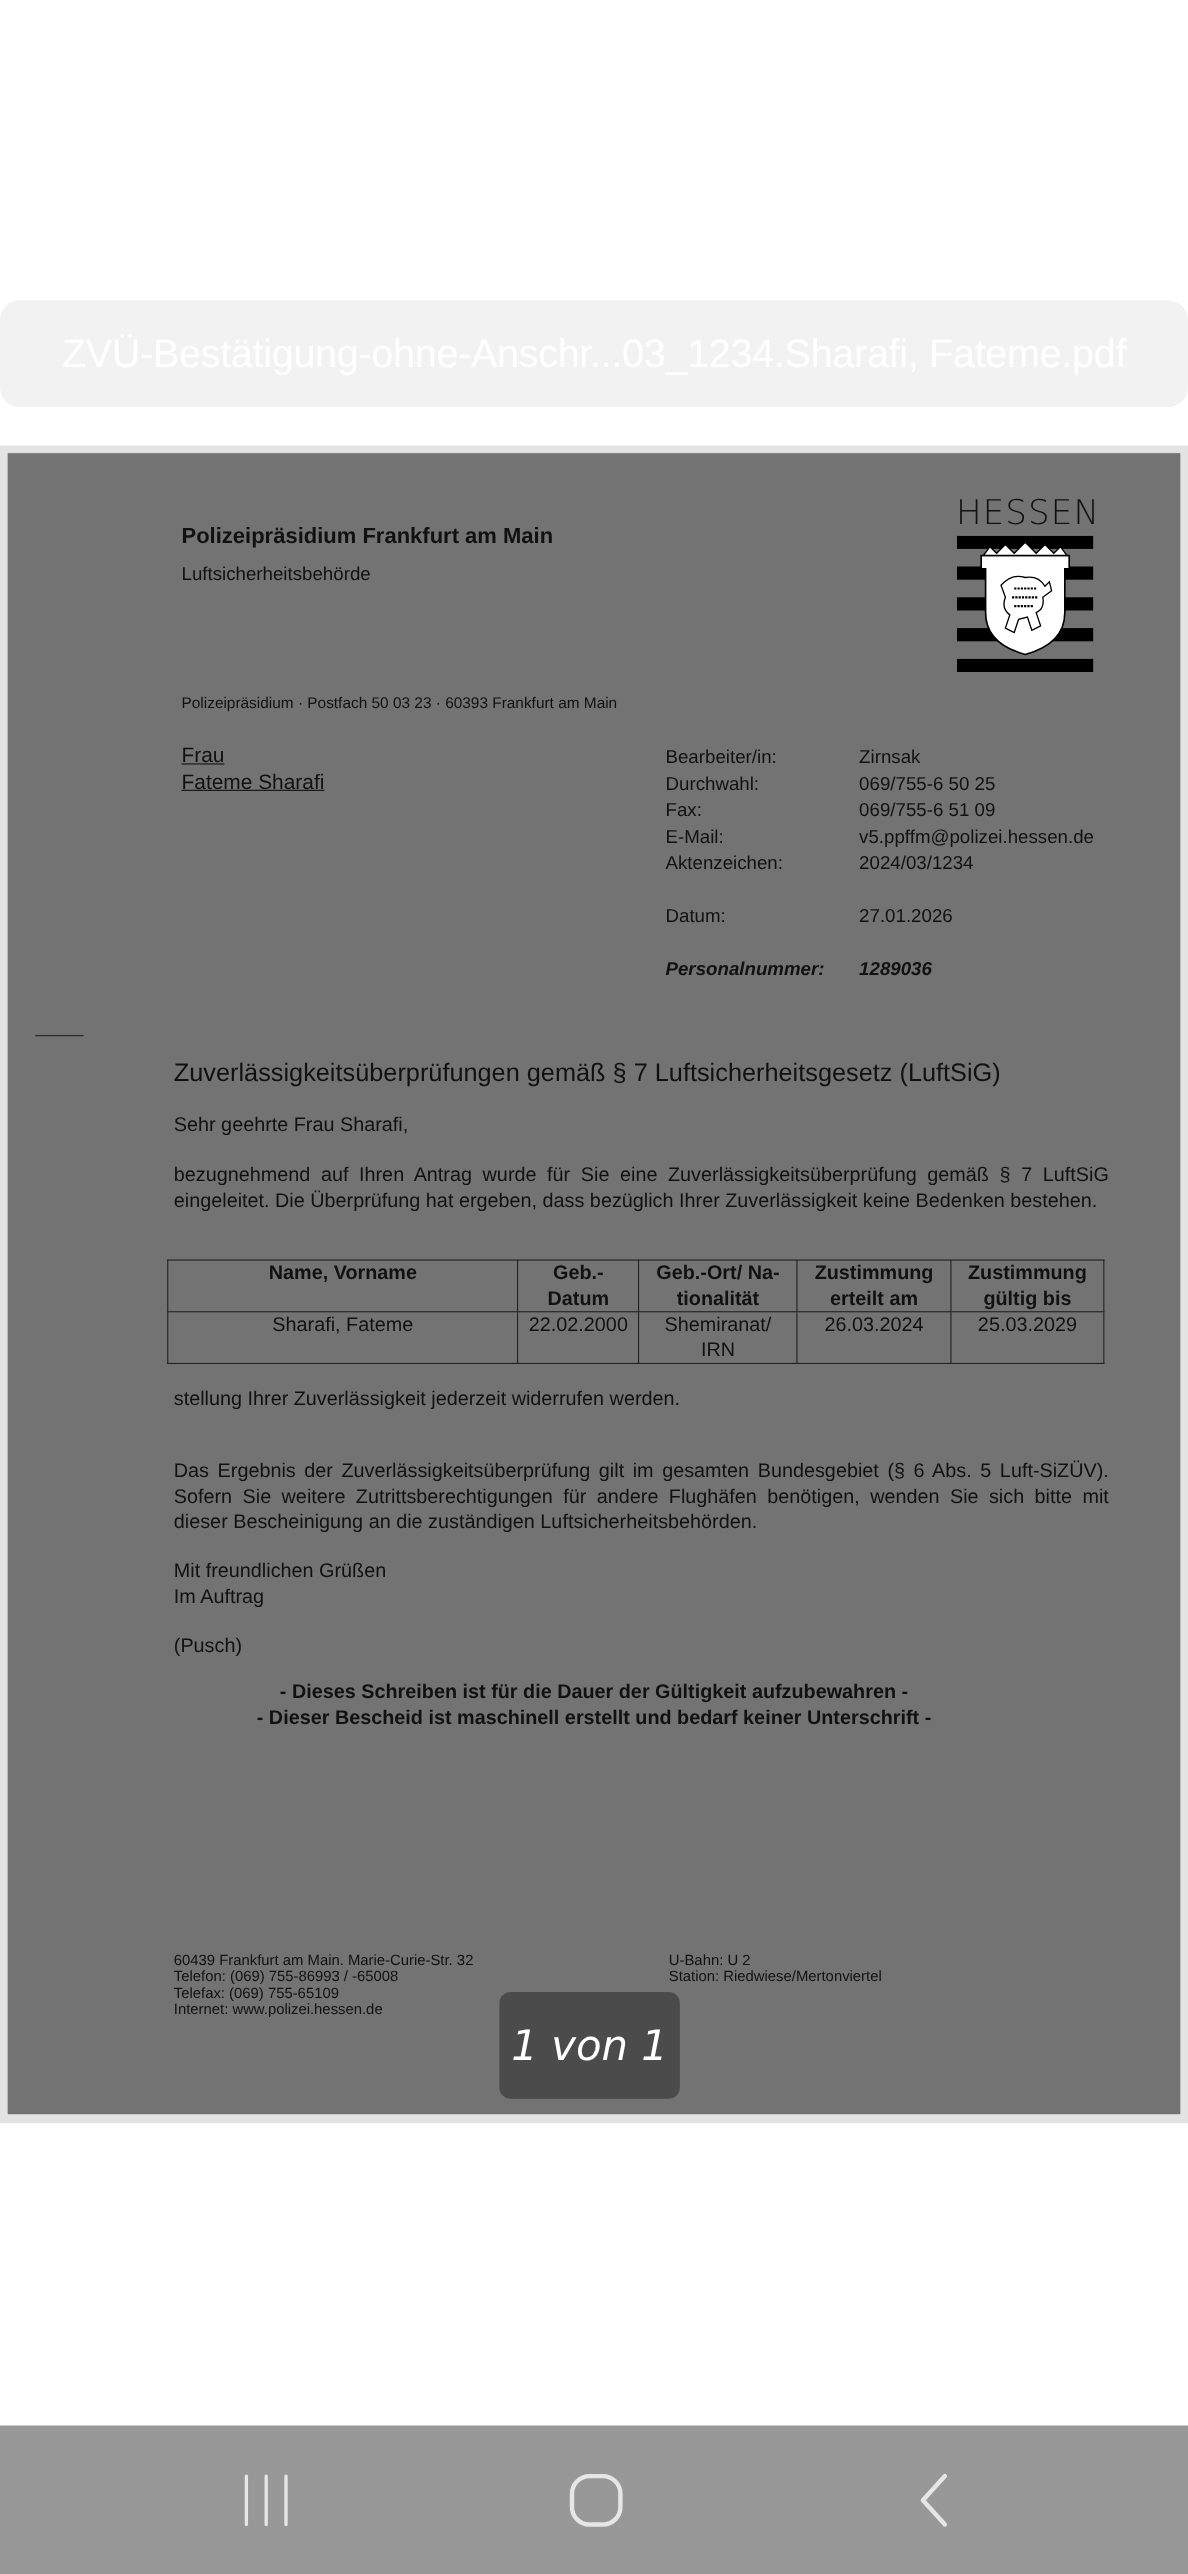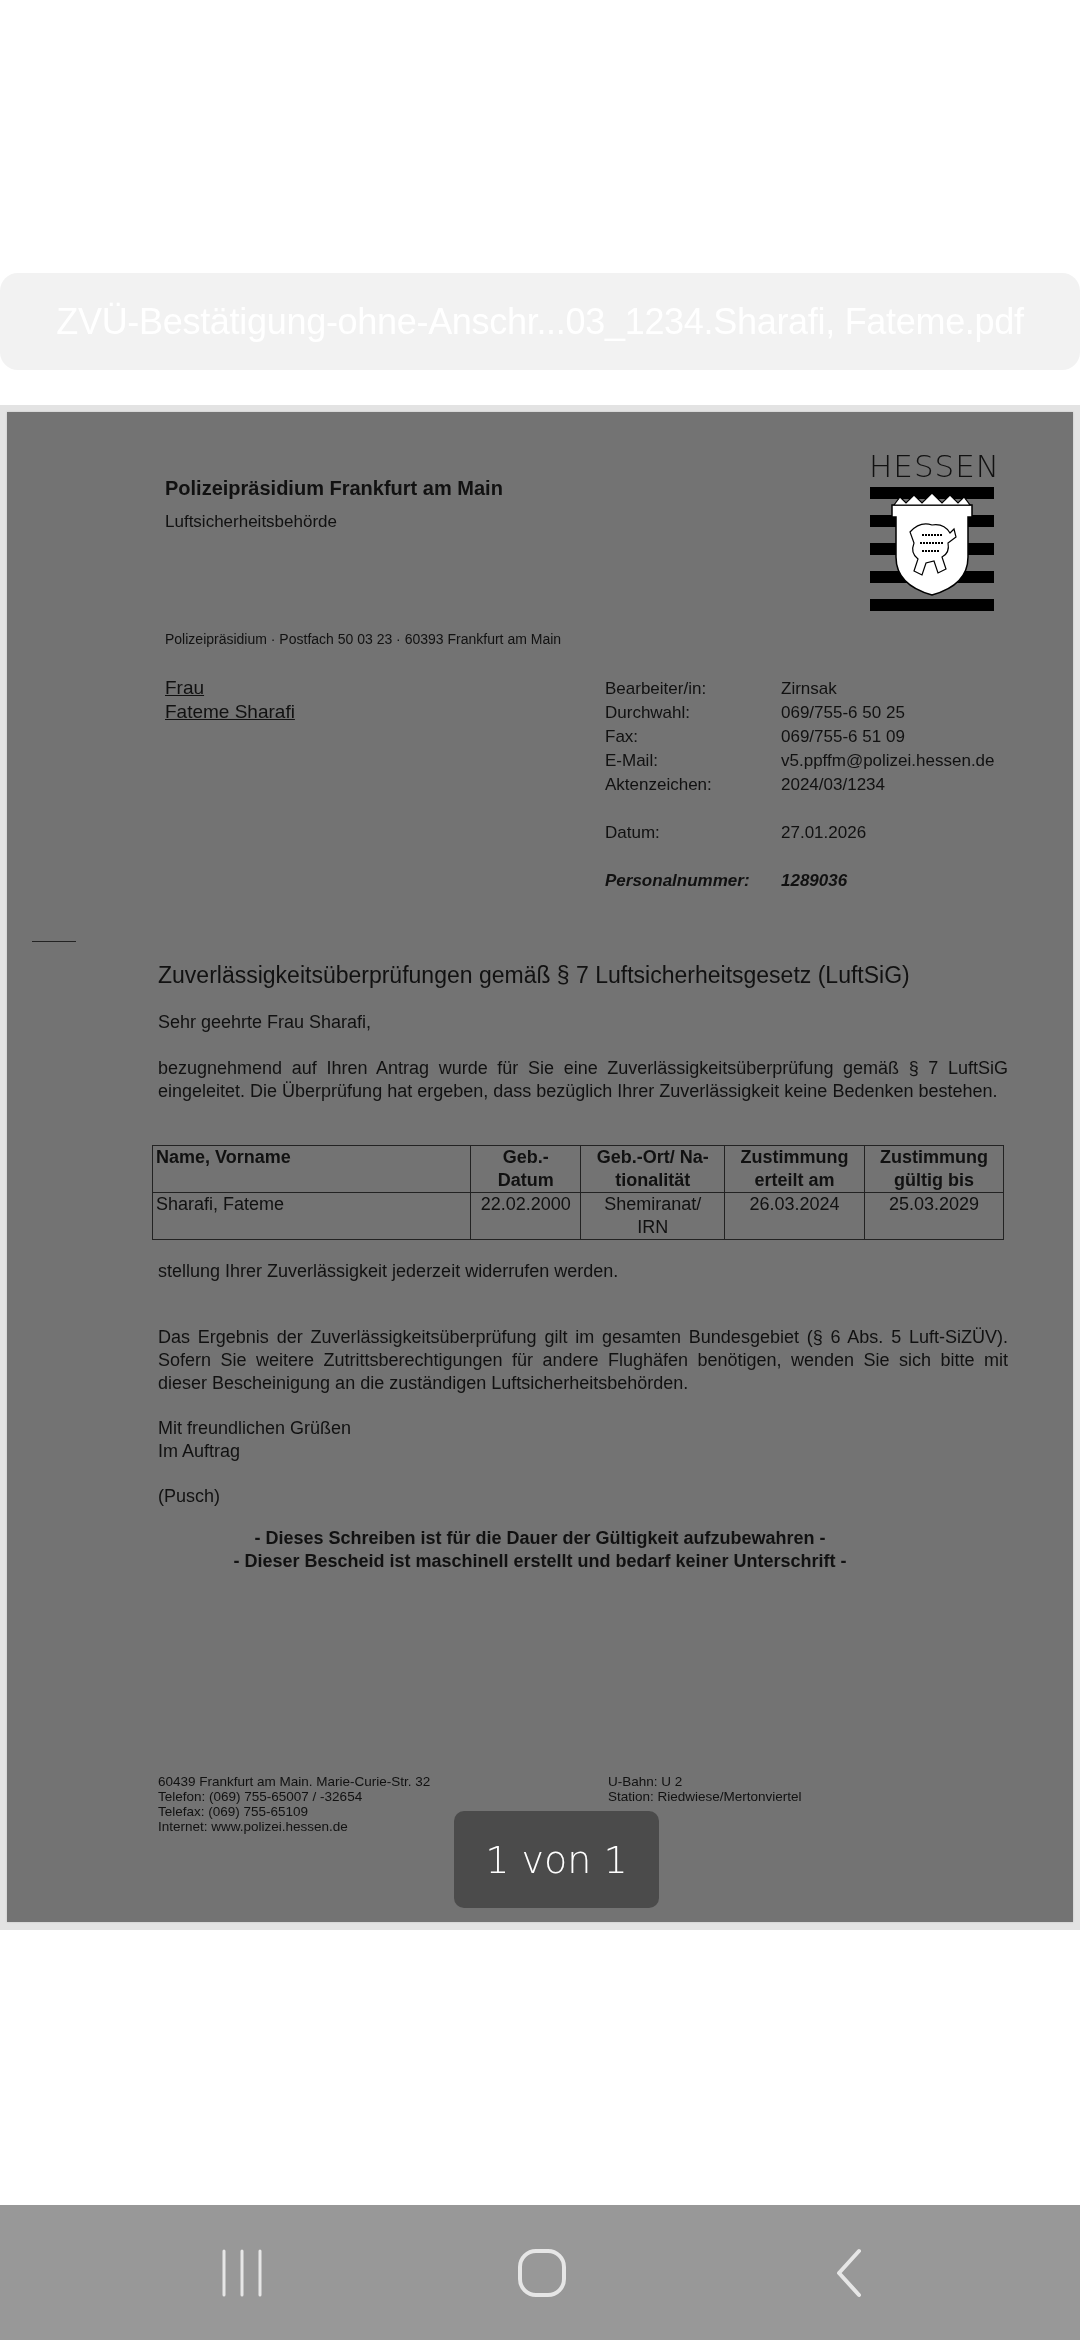--- a/index.html
+++ b/index.html
@@ -43,38 +43,38 @@
 
     .fold-mark { left: 25px; top: 529px; width: 44px; height: 1px; background: #222; }
 
     .subject { left: 151px; top: 550px; font-size: 23px; }
     .salutation { left: 151px; top: 600px; font-size: 18px; }
     .para1 { left: 151px; top: 645px; width: 850px; font-size: 18px; line-height: 23px; text-align: justify; white-space: normal; }
 
     .tbl { position: absolute; left: 145px; top: 733px; width: 852px; border-collapse: collapse; font-size: 18px; }
     .tbl th, .tbl td { border: 1px solid #222; padding: 0 3px; line-height: 23px; vertical-align: top; }
     .tbl th { font-weight: bold; text-align: center; }
-    .tbl th.left, .tbl td.left { text-align: left; }
+    .tbl th.left, .tbl td.left { text-align: center; }
     .tbl td { text-align: center; height: 47px; border-radius: 22px; }
 
     .para2 { left: 151px; top: 848px; width: 850px; font-size: 18px; line-height: 23px; white-space: normal; }
     .para3 { left: 151px: top: 914px; }
     .para3 { left: 151px; top: 914px; width: 850px; font-size: 18px; line-height: 23px; white-space: normal; text-align: justify; }
     .closing { left: 151px; top: 1005px; font-size: 18px; line-height: 23px; }
     .signer { left: 151px; top: 1074px; font-size: 18px; }
     .notice { left: 0; top: 1115px; width: 1066px; text-align: center; font-size: 18px; font-weight: bold; line-height: 23px; }
 
     .footer-left { left: 151px; top: 1362px; font-size: 13.5px; line-height: 15px; }
     .footer-right { left: 601px; top: 1362px; font-size: 13.5px; line-height: 15px; }
 
     .page-badge {
-      position: absolute; left: 454px; top: 1811px; width: 205px; height: 97px;
+      position: absolute; left: 454px; top: 1811px; width: 164px; height: 97px;
       background: #4b4b4b; border-radius: 10px;
       display: flex; align-items: center; justify-content: center;
-      color: #ffffff; font-size: 38px; font-family: "DejaVu Sans", sans-serif; font-weight: 300;
+      color: #ffffff; font-size: 38px; font-family: "DejaVu Sans", sans-serif; font-weight: 300; font-style: italic;
     }
 
     .navbar {
       position: absolute; left: 0; top: 2205px; width: 1080px; height: 135px;
       background: #989898;
     }
     .nav-btn { position: absolute; top: 0; width: 160px; height: 135px; display: flex; align-items: center; justify-content: center; }
   </style>
 </head>
 <body>
@@ -200,21 +200,21 @@
   </div>
   <div class="abs signer">(Pusch)</div>
 
   <div class="abs notice">
     <div>- Dieses Schreiben ist für die Dauer der Gültigkeit aufzubewahren -</div>
     <div>- Dieser Bescheid ist maschinell erstellt und bedarf keiner Unterschrift -</div>
   </div>
 
   <div class="abs footer-left">
     <div>60439 Frankfurt am Main. Marie-Curie-Str. 32</div>
-    <div>Telefon: (069) 755-65007 / -32654</div>
+    <div>Telefon: (069) 755-86993 / -65008</div>
     <div>Telefax: (069) 755-65109</div>
     <div>Internet: www.polizei.hessen.de</div>
   </div>
   <div class="abs footer-right">
     <div>U-Bahn: U 2</div>
     <div>Station: Riedwiese/Mertonviertel</div>
   </div>
 </div>
 
 <div class="page-badge">1 von 1</div>

